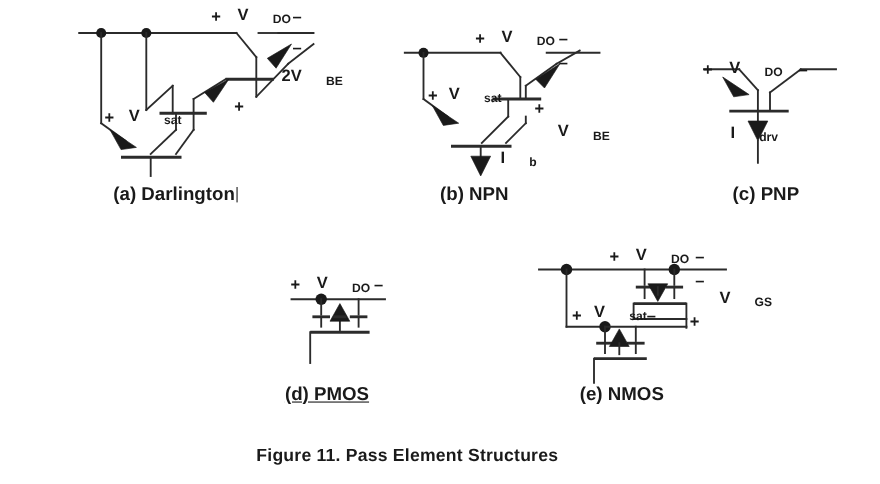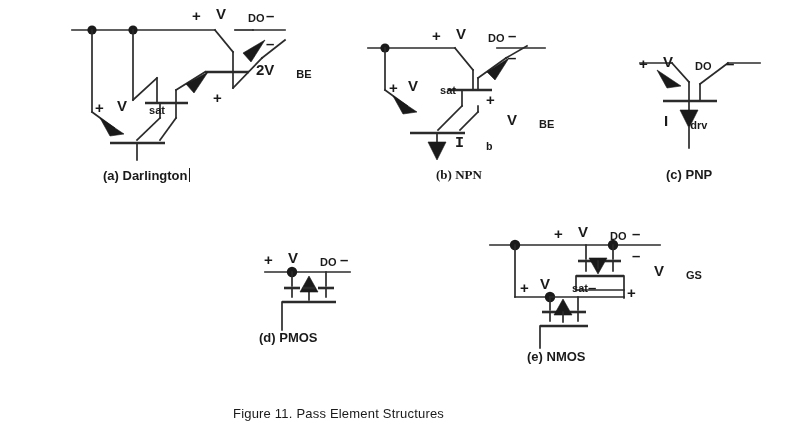--- a/index.html
+++ b/index.html
@@ -67,26 +67,26 @@
     vertical-align: baseline;
     position: relative;
     top: 3px;
     padding-left: 22px;
   }
   .lbl-sign {
     font-size: 15px;
     font-weight: bold;
   }
   .lbl-caption {
-    font-size: 13px;
+    font-size: 17px;
     font-weight: bold;
   }
   .lbl-figure {
-    font-size: 13px;
-    font-weight: normal;
+    font-size: 16px;
+    font-weight: bold;
     letter-spacing: 0.2px;
     text-align: right;
   }
   .text-caret {
     display: inline-block;
     width: 1px;
     height: 14px;
     background: #1a1a1a;
     vertical-align: -2px;
     margin-left: 1px;
@@ -258,33 +258,33 @@
   <div class="lbl lbl-caption" style="left:103px; top:168px;"><span>(a) Darlington</span><span class="text-caret"></span></div>
 
   <div class="lbl lbl-sign" style="left:432px; top:28px;">+</div>
   <div class="lbl lbl-var" style="left:456px; top:26px;"><span>V</span><sub>DO</sub></div>
   <div class="lbl lbl-sign" style="left:508px; top:28px;">–</div>
   <div class="lbl lbl-sign" style="left:508px; top:50px;">–</div>
   <div class="lbl lbl-var" style="left:507px; top:72px;margin-top:40px;"><span>V</span><sub>BE</sub></div>
   <div class="lbl lbl-sign" style="left:486px; top:92px;">+</div>
   <div class="lbl lbl-sign" style="left:389px; top:80px;">+</div>
   <div class="lbl lbl-var" style="left:408px; top:78px;"><span>V</span><sub>sat</sub></div>
-  <div class="lbl lbl-var" style="left:455px; top:136px;font-family:Liberation Mono, monospace;"><span>I</span><sub>b</sub></div>
-  <div class="lbl lbl-caption" style="left:436px; top:168px;font-family:Liberation Serif, serif;">(b) NPN</div>
+  <div class="lbl lbl-var" style="left:455px; top:136px;"><span>I</span><sub>b</sub></div>
+  <div class="lbl lbl-caption" style="left:400px; top:168px;">(b) NPN</div>
 
   <div class="lbl lbl-sign" style="left:639px; top:56px;">+</div>
   <div class="lbl lbl-var" style="left:663px; top:54px;"><span>V</span><sub>DO</sub></div>
   <div class="lbl lbl-sign" style="left:726px; top:56px;">–</div>
   <div class="lbl lbl-var" style="left:664px; top:113px;"><span>I</span><sub>drv</sub></div>
   <div class="lbl lbl-caption" style="left:666px; top:168px;text-align:center;">(c) PNP</div>
 
   <div class="lbl lbl-sign" style="left:264px; top:252px;">+</div>
   <div class="lbl lbl-var" style="left:288px; top:250px;"><span>V</span><sub>DO</sub></div>
   <div class="lbl lbl-sign" style="left:340px; top:252px;">–</div>
-  <div class="lbl lbl-caption" style="left:259px; top:331px;">(d) PMOS</div>
+  <div class="lbl lbl-caption" style="left:259px; top:350px;text-decoration:underline;">(d) PMOS</div>
 
   <div class="lbl lbl-sign" style="left:554px; top:226px;">+</div>
   <div class="lbl lbl-var" style="left:578px; top:224px;"><span>V</span><sub>DO</sub></div>
   <div class="lbl lbl-sign" style="left:632px; top:226px;">–</div>
   <div class="lbl lbl-sign" style="left:632px; top:248px;">–</div>
   <div class="lbl lbl-var" style="left:654px; top:263px;"><span>V</span><sub>GS</sub></div>
   <div class="lbl lbl-sign" style="left:627px; top:285px;">+</div>
   <div class="lbl lbl-sign" style="left:520px; top:280px;">+</div>
   <div class="lbl lbl-var" style="left:540px; top:276px;"><span>V</span><sub>sat</sub></div>
   <div class="lbl lbl-sign" style="left:588px; top:280px;">–</div>

